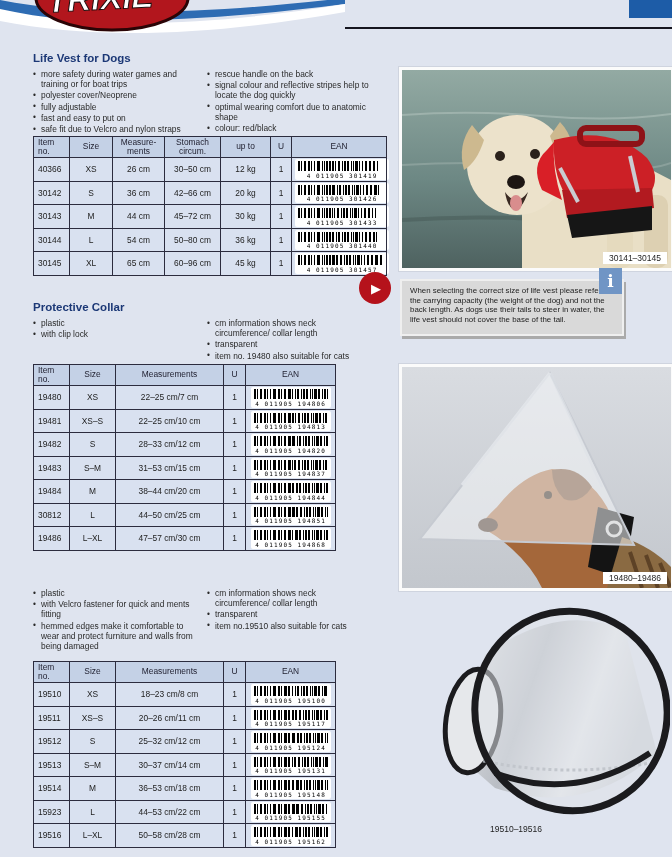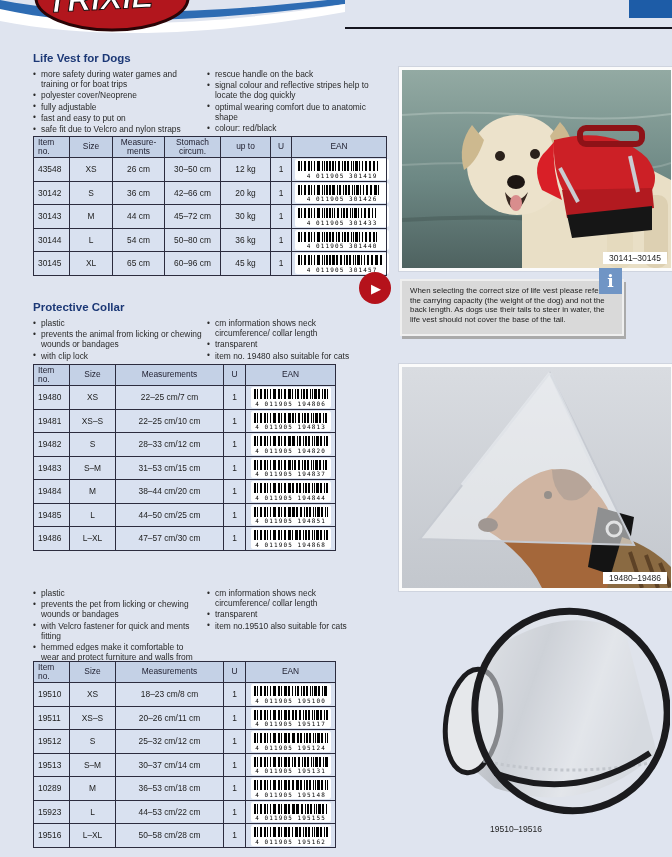--- a/index.html
+++ b/index.html
@@ -90,21 +90,21 @@
 ments</th>
           <th>Stomach
 circum.</th>
           <th>up to</th>
           <th>U</th>
           <th>EAN</th>
         </tr>
       </thead>
     <tbody>
         <tr>
-          <td class="col-item">43548</td>
+          <td class="col-item">40366</td>
           <td>XS</td>
           <td>26 cm</td>
           <td>30–50 cm</td>
           <td>12 kg</td>
           <td>1</td>
           <td>
             <div class="barcode">
               <div class="bars">
                 <i style="width:2px;margin-right:1px"></i>
                 <i style="width:1px;margin-right:2px"></i>
@@ -300,21 +300,20 @@
               <div class="digits">4 011905 301457</div>
             </div>
           </td>
         </tr>
       </tbody>
   </table>
 
   <div class="sec-heading" style="top:301px;">Protective Collar</div>
   <ul class="bullets" style="left:33px;top:318px;width:170px;">
       <li>plastic</li>
-      <li>prevents the animal from licking or chewing wounds or bandages</li>
       <li>with clip lock</li>
     </ul>
   <ul class="bullets" style="left:207px;top:318px;width:162px;">
       <li>cm information shows neck circumference/ collar length</li>
       <li>transparent</li>
       <li>item no. 19480 also suitable for cats</li>
     </ul>
 
   <table class="cat rows23" style="left:33px;top:364px;width:302px;">
     <colgroup>
@@ -510,21 +509,21 @@
                 <i style="width:3px;margin-right:1px"></i>
                 <i style="width:2px;margin-right:2px"></i>
                 <i style="width:1px;margin-right:1px"></i>
                 <i style="width:2px;margin-right:1px"></i>
               </div>
               <div class="digits">4 011905 194844</div>
             </div>
           </td>
         </tr>
         <tr>
-          <td class="col-item">19485</td>
+          <td class="col-item">30812</td>
           <td>L</td>
           <td>44–50 cm/25 cm</td>
           <td>1</td>
           <td>
             <div class="barcode narrow">
               <div class="bars">
                 <i style="width:2px;margin-right:1px"></i>
                 <i style="width:1px;margin-right:2px"></i>
                 <i style="width:2px;margin-right:2px"></i>
                 <i style="width:2px;margin-right:1px"></i>
@@ -586,21 +585,20 @@
               </div>
               <div class="digits">4 011905 194868</div>
             </div>
           </td>
         </tr>
       </tbody>
   </table>
 
   <ul class="bullets" style="left:33px;top:588px;width:170px;">
       <li>plastic</li>
-      <li>prevents the pet from licking or chewing wounds or bandages</li>
       <li>with Velcro fastener for quick and ments fitting</li>
       <li>hemmed edges make it comfortable to wear and protect furniture and walls from being damaged</li>
     </ul>
   <ul class="bullets" style="left:207px;top:588px;width:162px;">
       <li>cm information shows neck circumference/ collar length</li>
       <li>transparent</li>
       <li>item no.19510 also suitable for cats</li>
     </ul>
 
   <table class="cat rows23" style="left:33px;top:661px;width:302px;">
@@ -760,21 +758,21 @@
                 <i style="width:3px;margin-right:1px"></i>
                 <i style="width:2px;margin-right:2px"></i>
                 <i style="width:1px;margin-right:1px"></i>
                 <i style="width:3px;margin-right:2px"></i>
               </div>
               <div class="digits">4 011905 195131</div>
             </div>
           </td>
         </tr>
         <tr>
-          <td class="col-item">10289</td>
+          <td class="col-item">19514</td>
           <td>M</td>
           <td>36–53 cm/18 cm</td>
           <td>1</td>
           <td>
             <div class="barcode narrow">
               <div class="bars">
                 <i style="width:2px;margin-right:1px"></i>
                 <i style="width:1px;margin-right:2px"></i>
                 <i style="width:2px;margin-right:2px"></i>
                 <i style="width:2px;margin-right:1px"></i>

